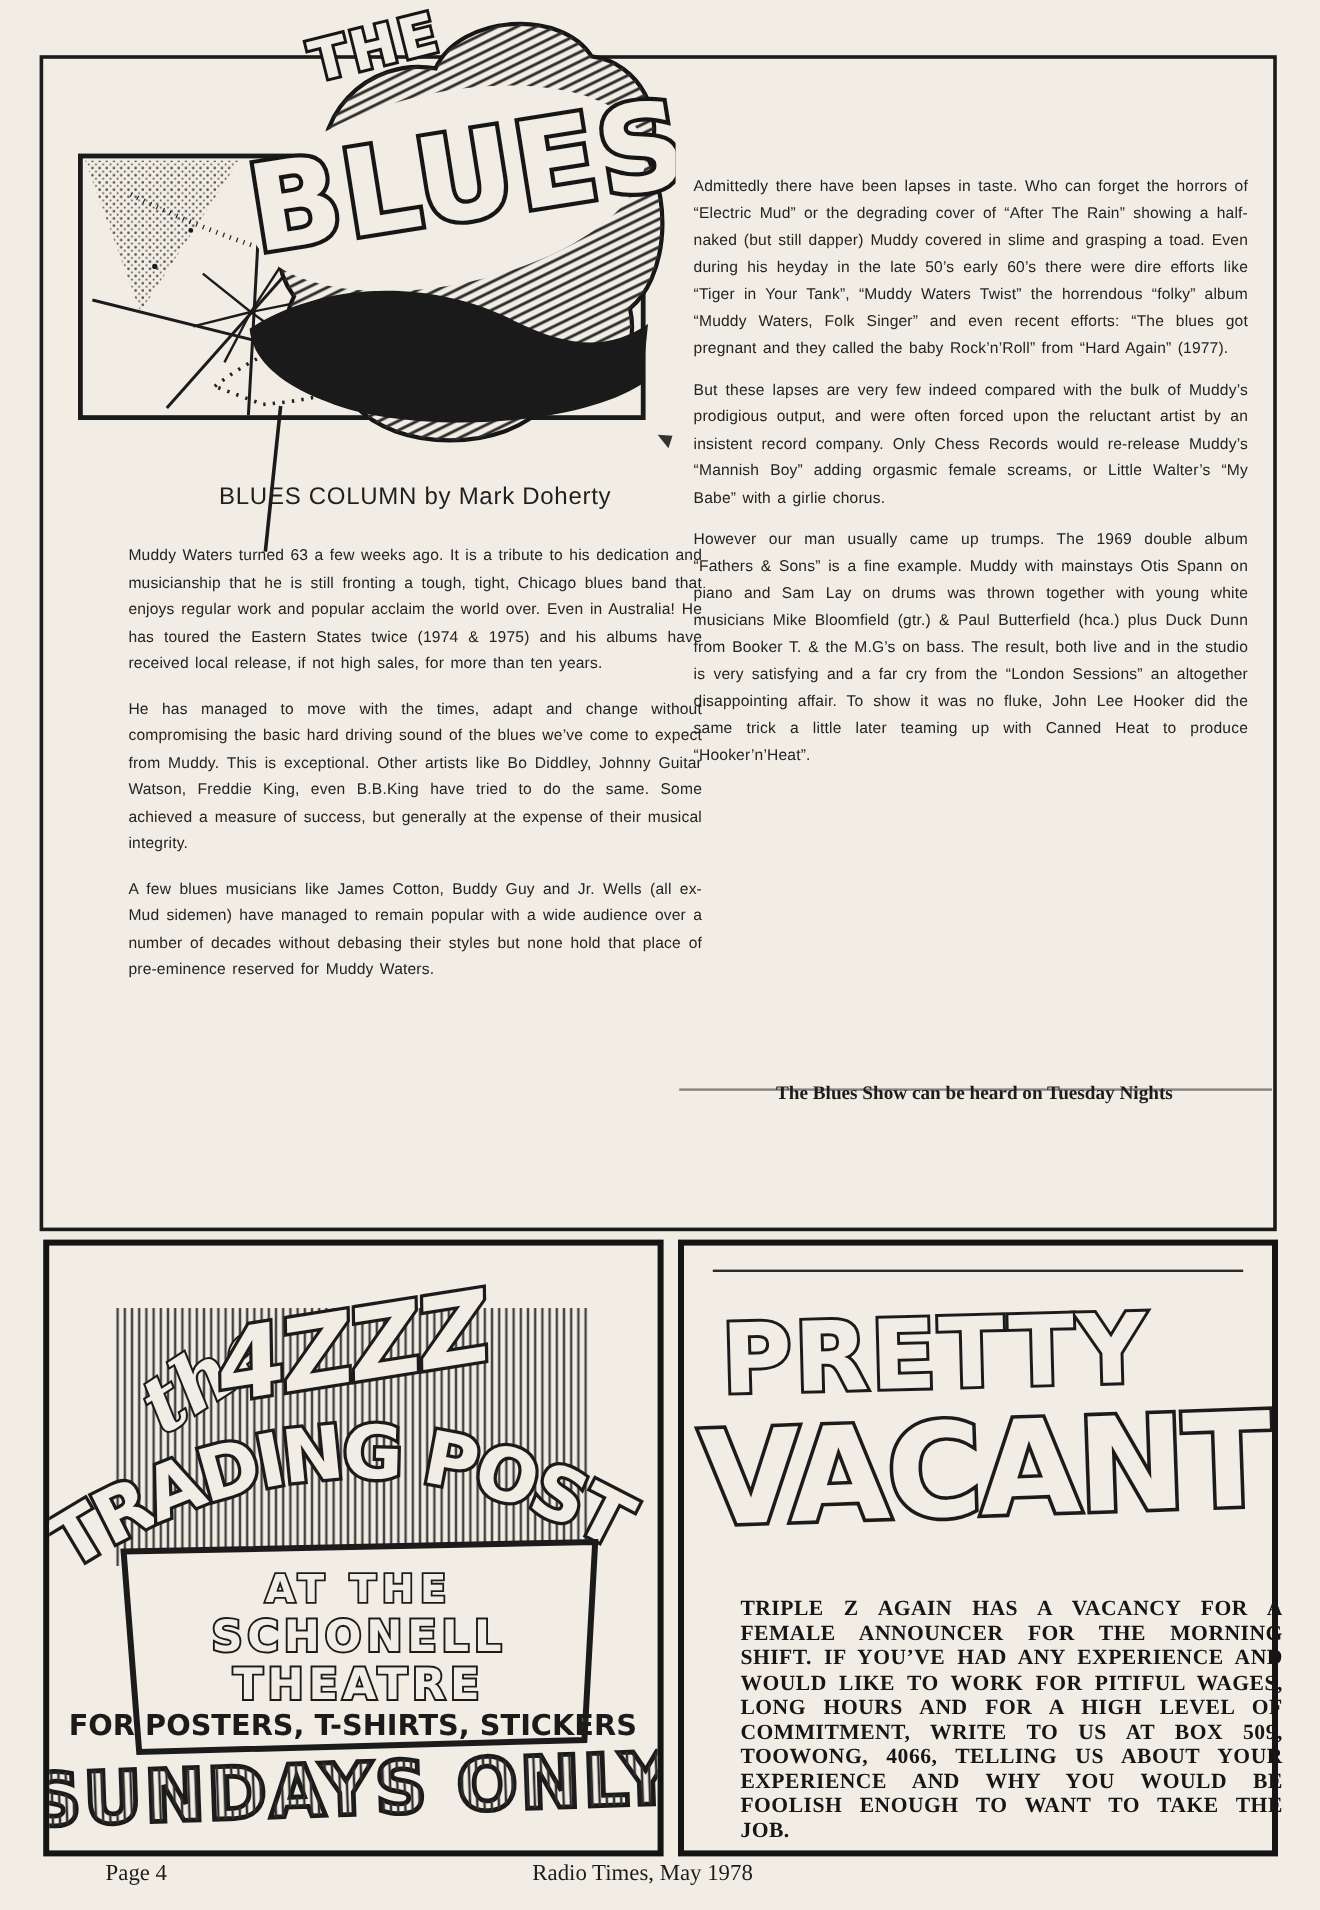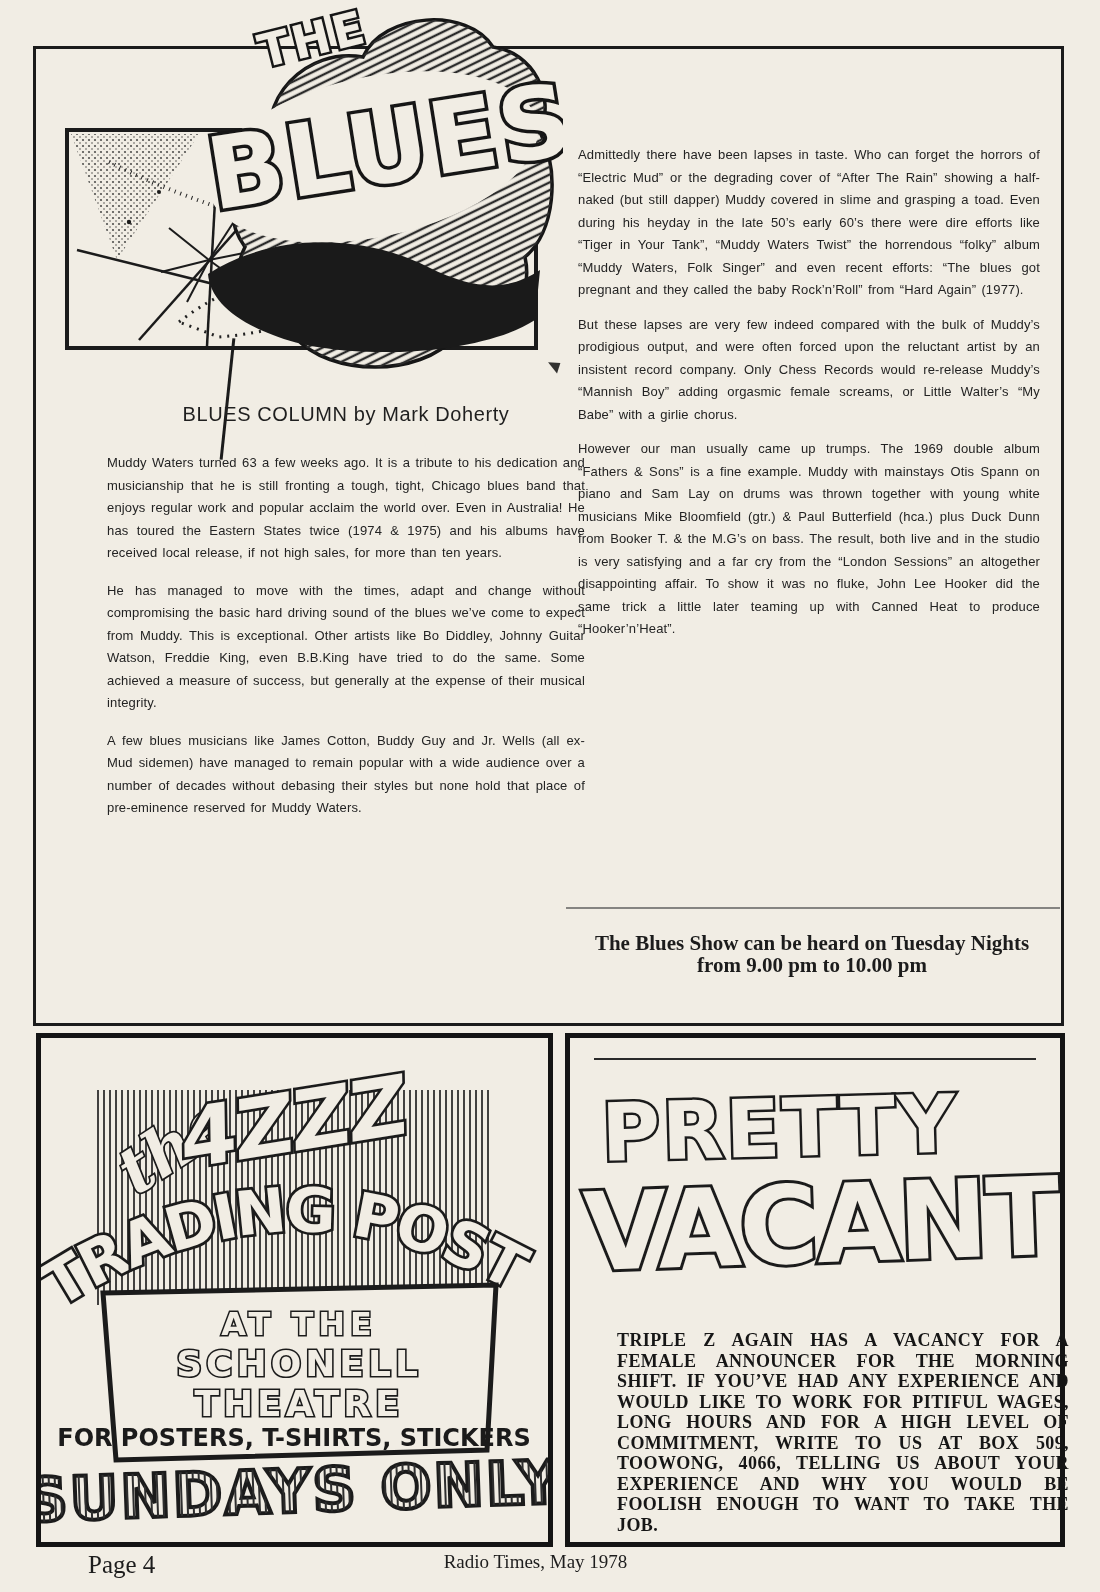--- a/index.html
+++ b/index.html
@@ -17,37 +17,37 @@
   .blob-svg{position:absolute;left:178px;top:2px;width:385px;height:395px;}
   
   .col-left{position:absolute;left:70px;top:403px;width:478px;margin-left:37px;}
   .byline{text-align:center;font-size:20px;letter-spacing:.6px;margin:0 0 26px 0;color:#1f1f1f;}
   .para{font-size:13px;line-height:22.5px;text-align:justify;margin:0 0 15px 0;
         word-spacing:1.5px;letter-spacing:.15px;}
   .col-right{position:absolute;left:578px;top:144px;width:462px;}
   .col-right .para{margin-bottom:12px;}
   .underline-artifact{position:absolute;left:566px;top:907px;width:494px;height:2px;
         background:#4c4c4c;opacity:.65;}
-  .footnote{position:absolute;left:592px;top:932px;width:440px;text-align:center;
-        font-family:"Liberation Serif",serif;font-weight:bold;font-size:21px;line-height:22px;
+  .footnote{position:absolute;left:592px;top:901px;width:440px;text-align:center;
+        font-family:"Liberation Serif",serif;font-weight:bold;font-size:16px;line-height:22px;
         color:#1c1c1c;}
   
   .ad-left{position:absolute;left:36px;top:1033px;width:507px;height:504px;
            border:5px solid #141414;background:#f1ede4;}
   .ad-left svg{display:block;width:100%;height:100%;}
   .ad-right{position:absolute;left:565px;top:1033px;width:490px;height:504px;
             border:5px solid #141414;background:#f1ede4;}
   .ad-right-rule{position:absolute;left:24px;top:20px;width:442px;height:2px;background:#2a2a2a;}
   .pv-svg{position:absolute;left:0;top:26px;width:490px;height:250px;}
   .pv-body{position:absolute;left:19px;top:292px;width:452px;
            font-family:"Liberation Serif",serif;font-weight:bold;font-size:18px;
            line-height:20.5px;text-align:justify;letter-spacing:.4px;word-spacing:2px;color:#161616;margin-left:28px;}
   
   .footer-left{position:absolute;left:88px;top:1551px;font-family:"Liberation Serif",serif;
-               font-size:25px;color:#1d1d1d;}
+               font-size:19px;color:#1d1d1d;}
   .footer-center{position:absolute;left:0;top:1551px;width:1071px;text-align:center;
                font-family:"Liberation Serif",serif;font-size:19px;color:#1d1d1d;}
   .ink-smudge{position:absolute;left:547px;top:361px;width:0;height:0;
       border-right:12px solid #111;border-top:3px solid transparent;border-bottom:8px solid transparent;
       transform:rotate(18deg);opacity:.85;}
 </style>
 </head>
 <body>
 
 <div class="page">
@@ -121,21 +121,20 @@
     <p class="para">Admittedly there have been lapses in taste. Who can forget the horrors of “Electric Mud” or the degrading cover of “After The Rain” showing a half-naked (but still dapper) Muddy covered in slime and grasping a toad. Even during his heyday in the late 50’s early 60’s there were dire efforts like “Tiger in Your Tank”, “Muddy Waters Twist” the horrendous “folky” album “Muddy Waters, Folk Singer” and even recent efforts: “The blues got pregnant and they called the baby Rock’n’Roll” from “Hard Again” (1977).</p>
     <p class="para">But these lapses are very few indeed compared with the bulk of Muddy’s prodigious output, and were often forced upon the reluctant artist by an insistent record company. Only Chess Records would re-release Muddy’s “Mannish Boy” adding orgasmic female screams, or Little Walter’s “My Babe” with a girlie chorus.</p>
     <p class="para">However our man usually came up trumps. The 1969 double album “Fathers &amp; Sons” is a fine example. Muddy with mainstays Otis Spann on piano and Sam Lay on drums was thrown together with young white musicians Mike Bloomfield (gtr.) &amp; Paul Butterfield (hca.) plus Duck Dunn from Booker T. &amp; the M.G’s on bass. The result, both live and in the studio is very satisfying and a far cry from the “London Sessions” an altogether disappointing affair. To show it was no fluke, John Lee Hooker did the same trick a little later teaming up with Canned Heat to produce “Hooker’n’Heat”.</p>
   </div>
 
   <div class="underline-artifact"></div>
   <div class="ink-smudge"></div>
 
   <div class="footnote">
     <div>The Blues Show can be heard on Tuesday Nights</div>
-    <div>from 9.00 pm to 10.00 pm</div>
   </div>
 
   <div class="ad-left">
     <svg viewBox="0 0 507 504">
       <defs>
         <pattern id="vh" width="6" height="6" patternUnits="userSpaceOnUse">
           <line x1="3" y1="0" x2="3" y2="6" stroke="#2e2e2e" stroke-width="2"></line>
         </pattern>
         <path id="tp-arc" d="M 16 272 Q 253 118 492 266" fill="none"></path>
       </defs>

